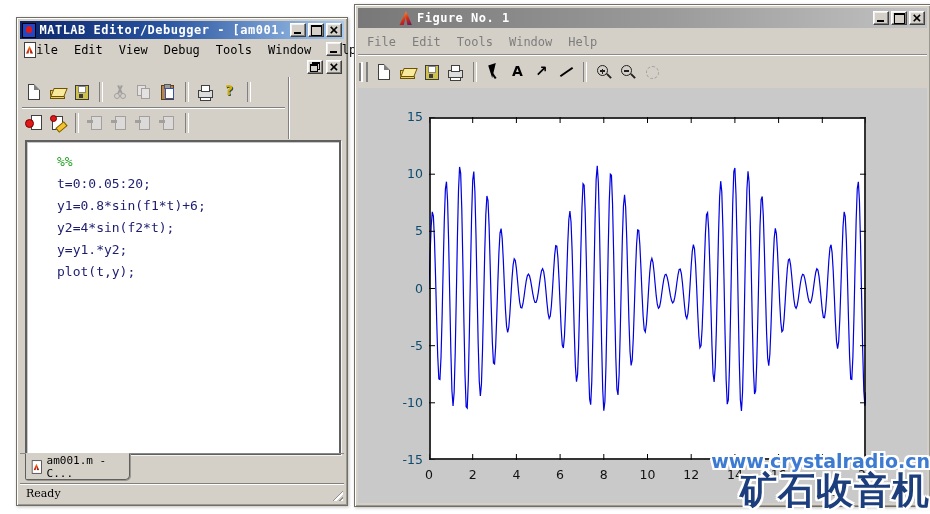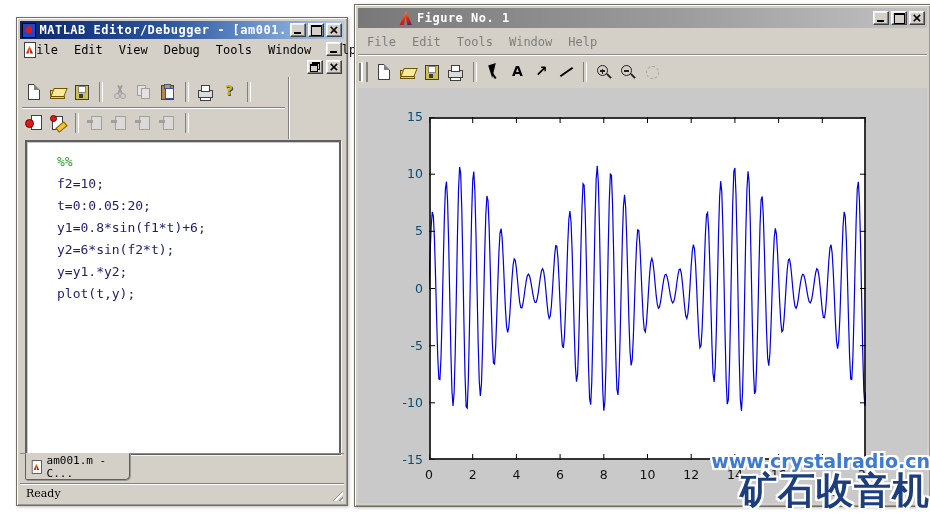--- a/index.html
+++ b/index.html
@@ -183,24 +183,23 @@
         <button class="tb-btn disabled"><span class="ic ic-step-out"><span class="p1"></span><span class="p2"></span></span></button>
         <button class="tb-btn disabled"><span class="ic ic-run-to-cursor"><span class="p1"></span><span class="p2"></span></span></button>
         <span class="tb-sep"></span>
       </div>
     <div class="tb-vsep"></div>
     <div class="tb-hsep"></div>
 
     <div id="code-panel">
       <div id="code-lines" style="color: rgb(29, 29, 112);">
           <div class="code-line comment" style="color: rgb(43, 161, 43);">%%</div>
-          <div class="code-line">f2=10;</div>
           <div class="code-line">t=0:0.05:20;</div>
           <div class="code-line">y1=0.8*sin(f1*t)+6;</div>
-          <div class="code-line">y2=6*sin(f2*t);</div>
+          <div class="code-line">y2=4*sin(f2*t);</div>
           <div class="code-line">y=y1.*y2;</div>
           <div class="code-line">plot(t,y);</div>
         </div>
     </div>
 
     <div id="tab-strip-line"></div>
     <div id="editor-tab">
       <span class="ic ic-matlab-doc" style="transform:scale(.85)"></span>
       <span>am001.m - C...</span>
     </div>

